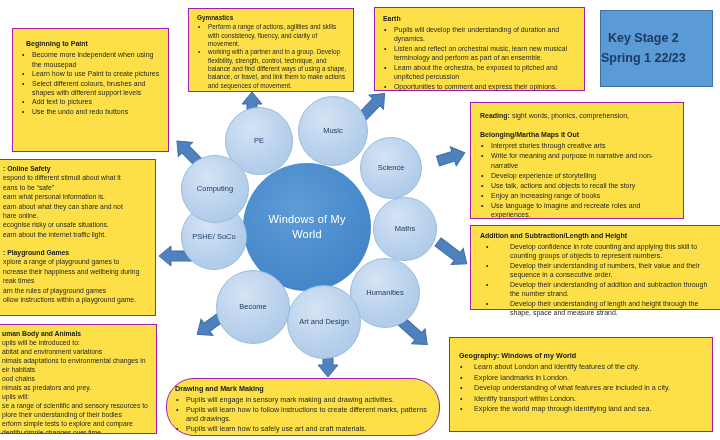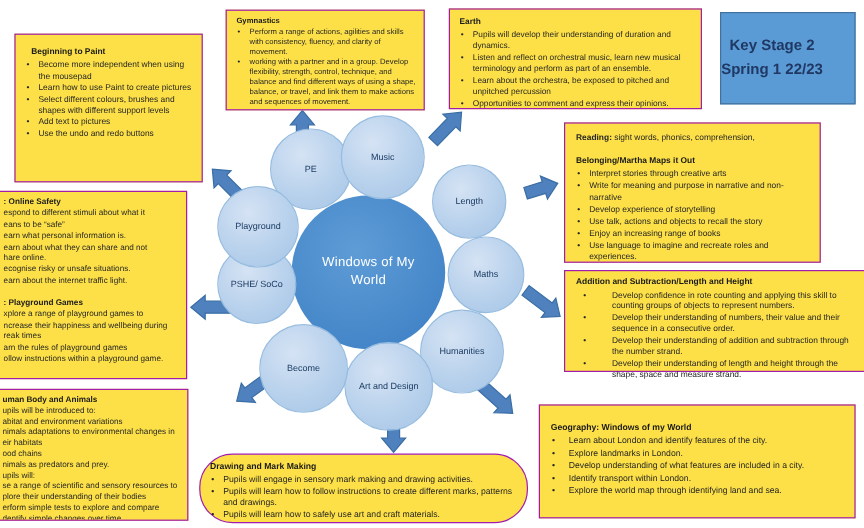--- a/index.html
+++ b/index.html
@@ -74,43 +74,43 @@
     </svg>
 
   <div id="center-circle" style="background: radial-gradient(circle at 42% 36%, rgb(94, 156, 214), rgb(67, 133, 200) 75%);">
     <span>Windows of My World</span>
   </div>
 
   <div>
       <div class="subject" style="left: 225px; top: 107px; height: 66px; width: 66px;">
         <span>PE</span>
       </div>
-      <div class="subject" style="left: 284px; top: 96px; height: 68px; width: 68px;">
+      <div class="subject" style="left: 298px; top: 96px; height: 68px; width: 68px;">
         <span>Music</span>
       </div>
       <div class="subject" style="left: 360px; top: 137px; height: 60px; width: 60px;">
-        <span>Length</span>
+        <span>Science</span>
       </div>
       <div class="subject" style="left: 373px; top: 197px; height: 62px; width: 62px;">
         <span>Maths</span>
       </div>
       <div class="subject" style="left: 350px; top: 258px; height: 68px; width: 68px;">
         <span>Humanities</span>
       </div>
       <div class="subject" style="left: 287px; top: 285px; height: 72px; width: 72px;">
         <span>Art and Design</span>
       </div>
       <div class="subject" style="left: 216px; top: 270px; height: 72px; width: 72px;">
         <span>Become</span>
       </div>
       <div class="subject" style="left: 181px; top: 204px; height: 64px; width: 64px; align-items: center;">
         <span>PSHE/ SoCo</span>
       </div>
       <div class="subject" style="left: 181px; top: 155px; height: 66px; width: 66px;">
-        <span>Playground</span>
+        <span>Computing</span>
       </div>
     </div>
 
   <div class="box" id="box-keystage" style="background: rgb(91, 155, 213); border-color: rgb(65, 113, 156); color: rgb(31, 56, 100);">
     <div>
       <div>Key Stage 2</div>
       <div>Spring 1 22/23</div>
     </div>
   </div>
 

